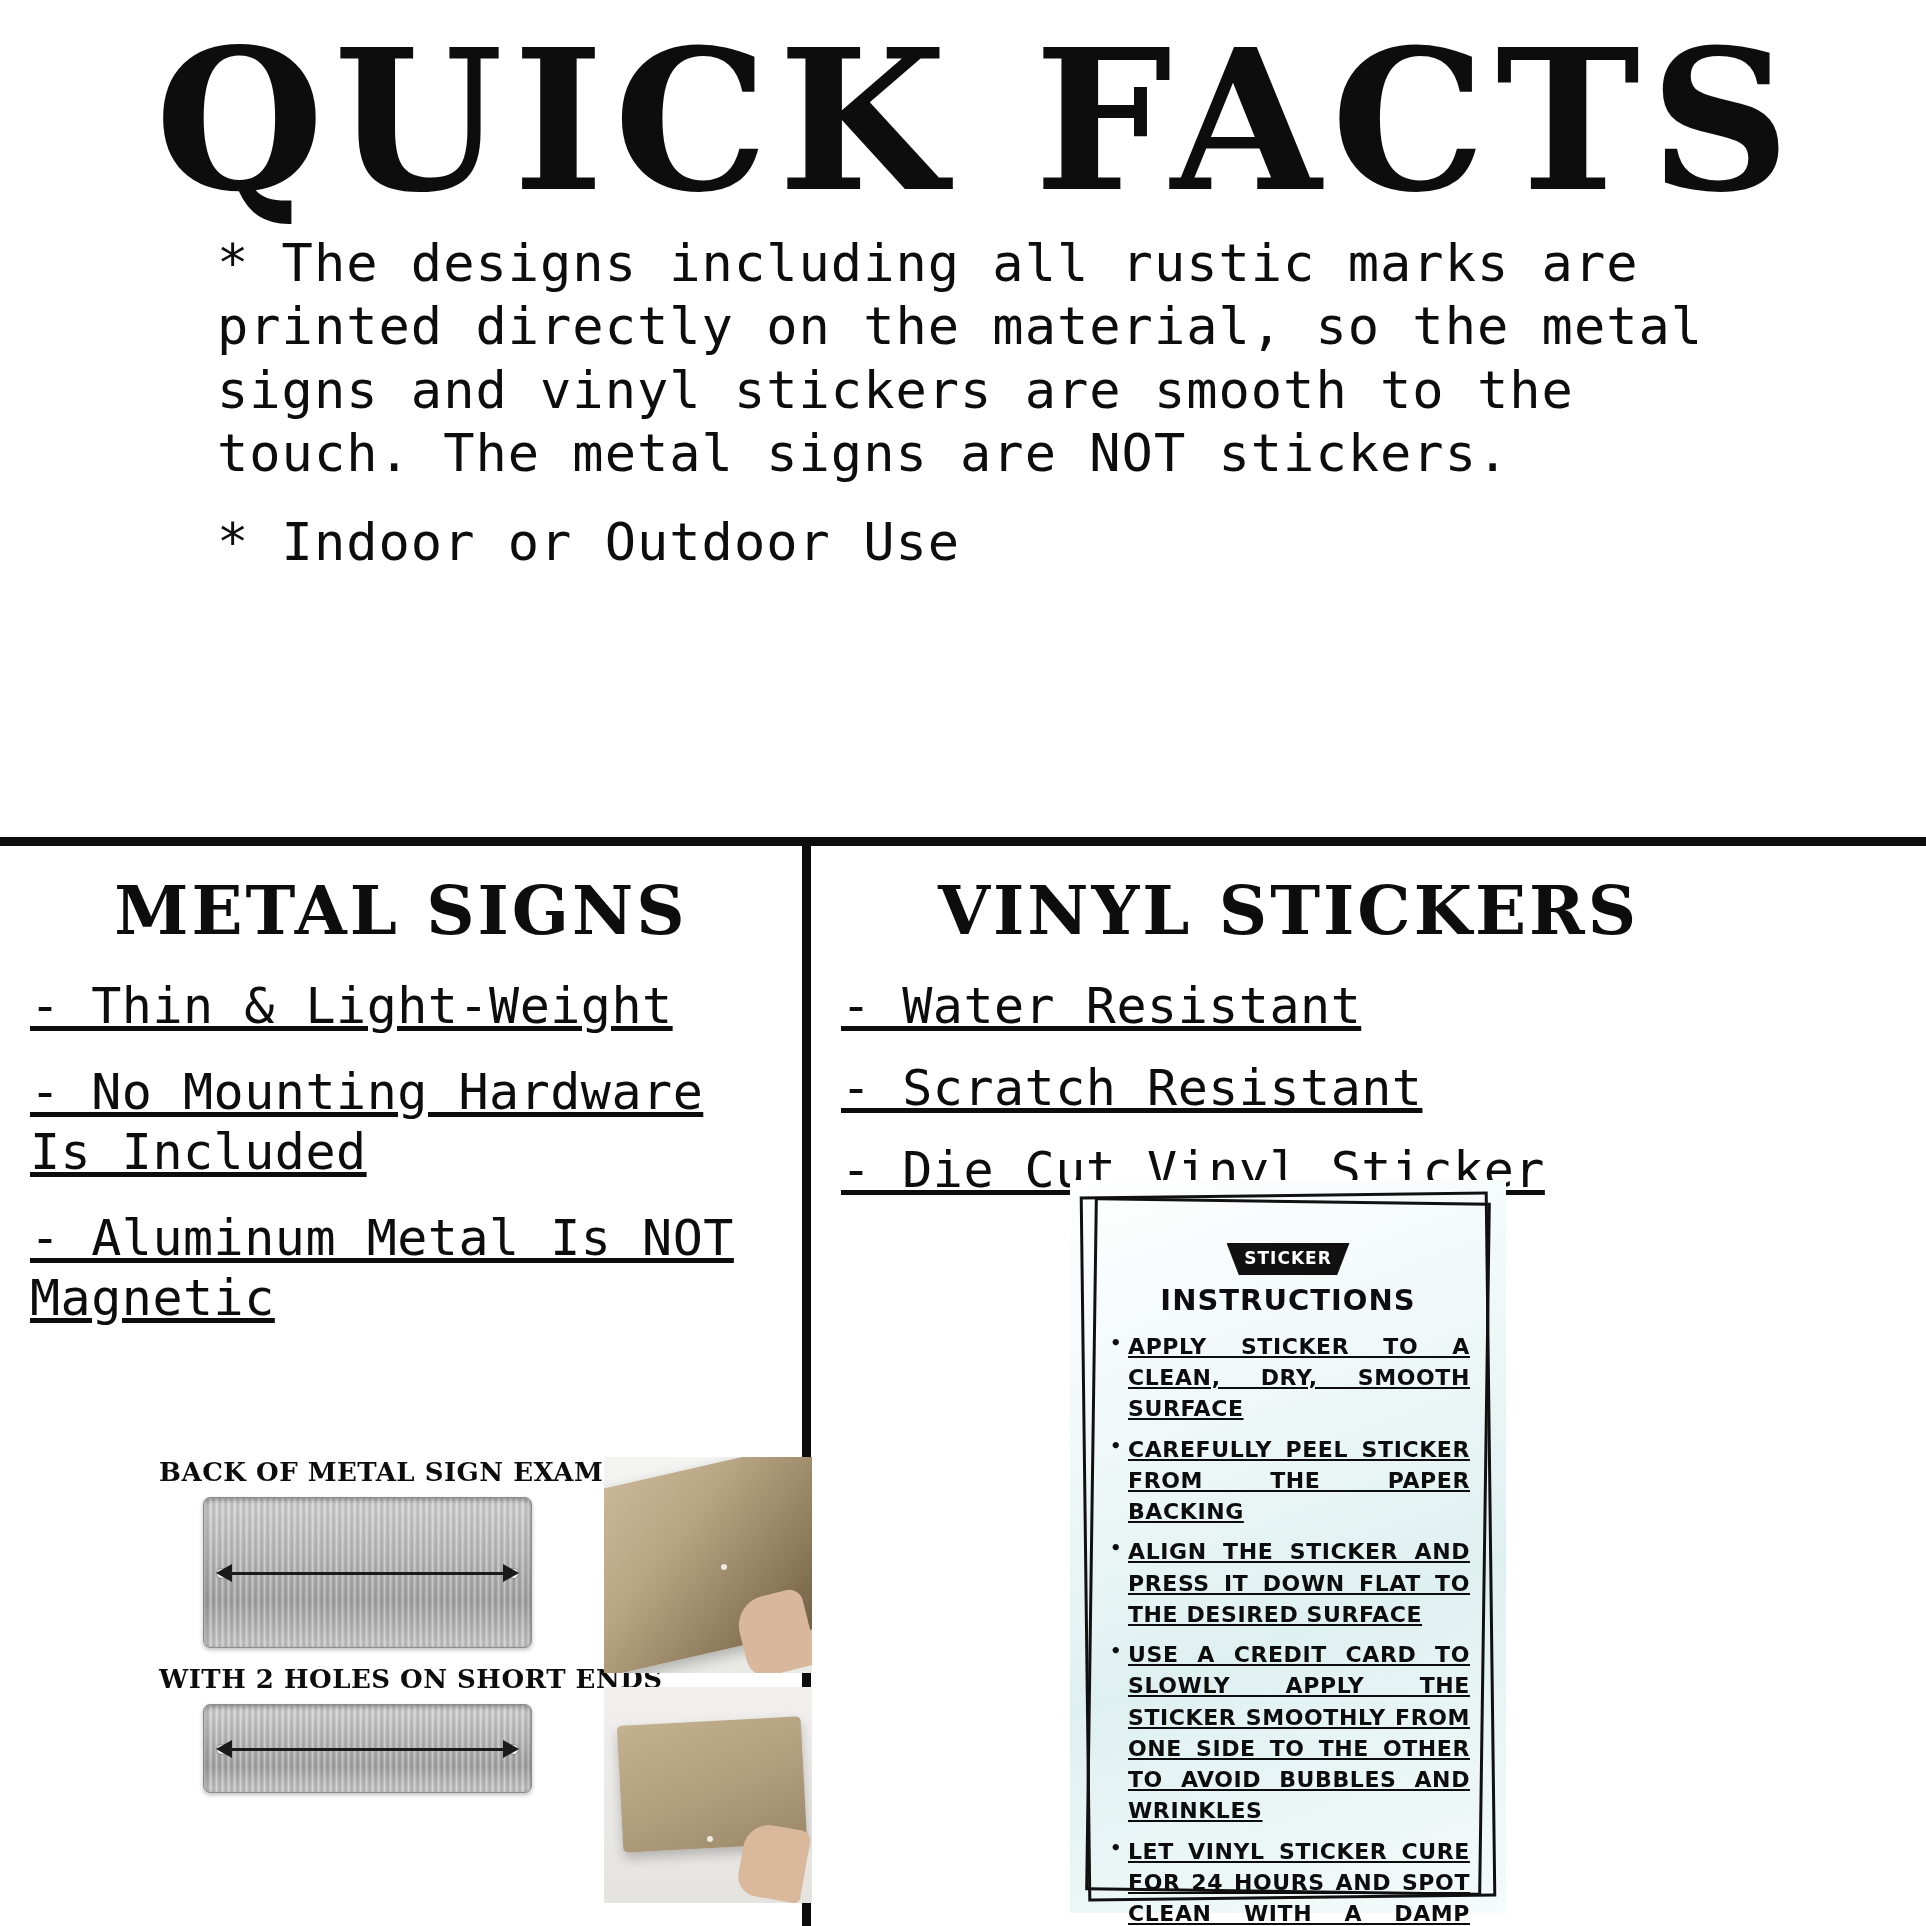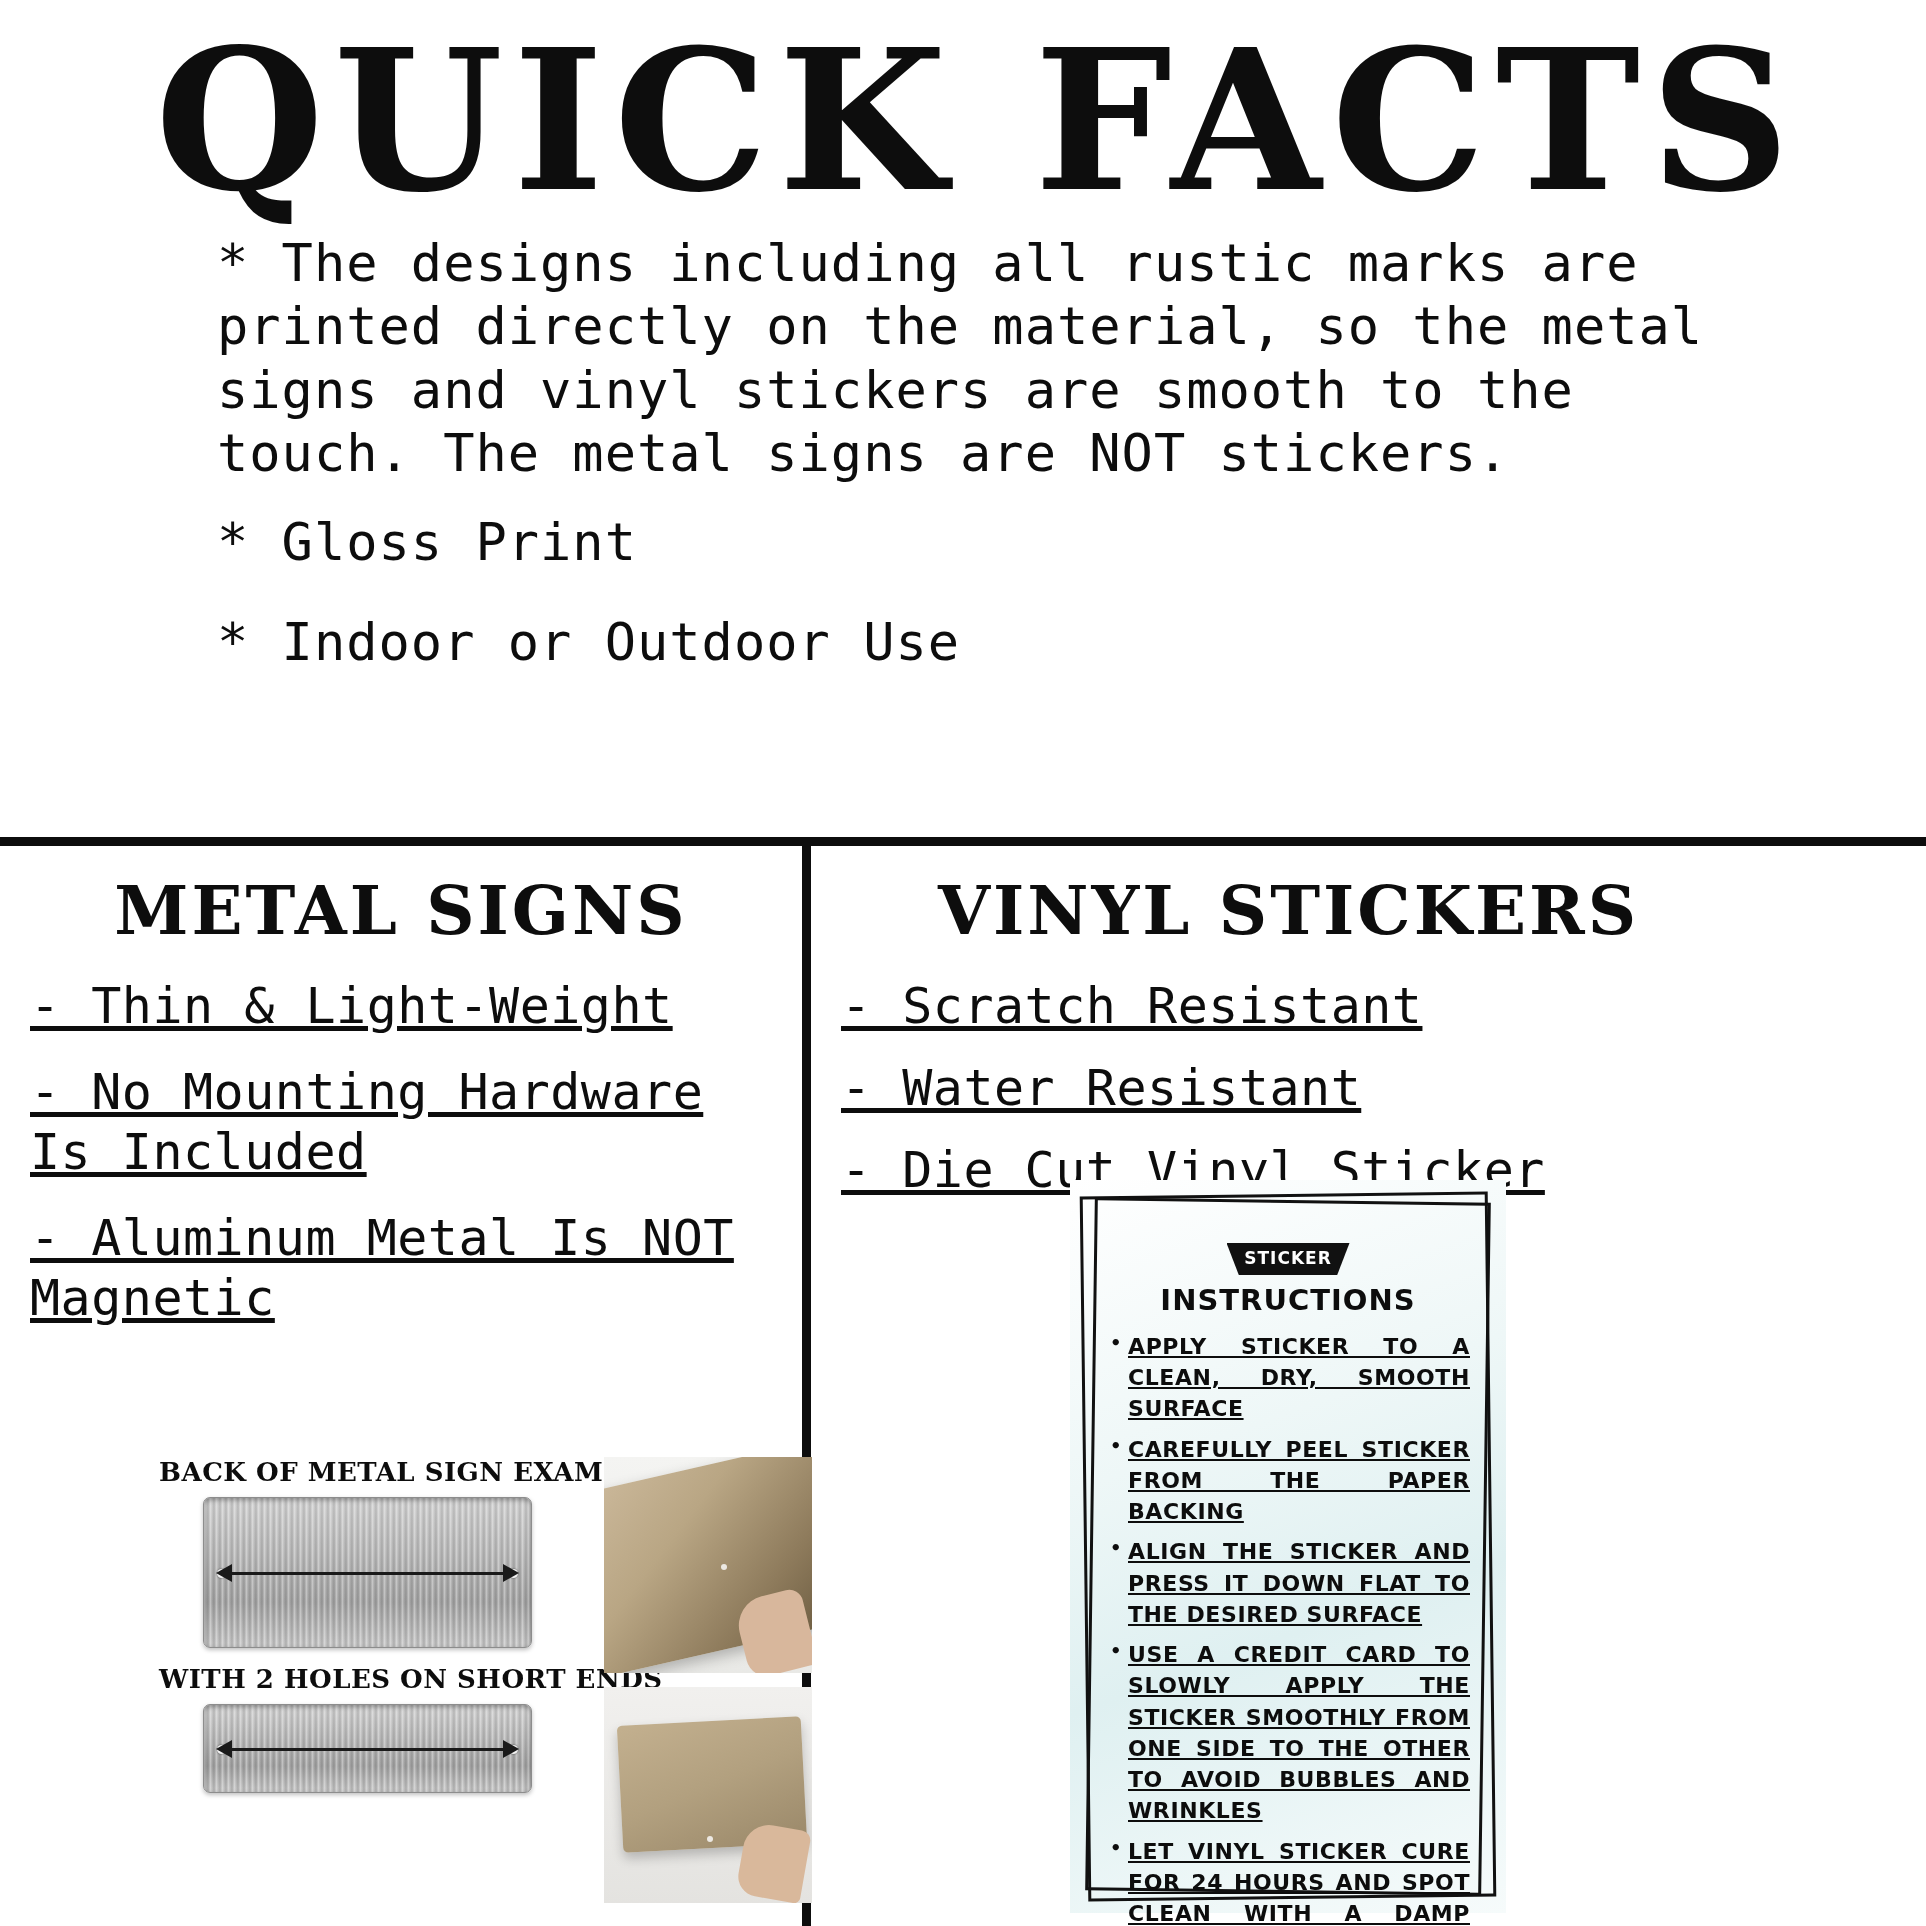--- a/index.html
+++ b/index.html
@@ -337,21 +337,20 @@
   }
 </style>
 </head>
 <body>
 
 <div class="page">
 
   <div class="top">
     <h1 class="title">QUICK FACTS</h1>
     <p class="fact">* The designs including all rustic marks are printed directly on the material, so the metal signs and vinyl stickers are smooth to the touch. The metal signs are NOT stickers.</p>
-    <p class="fact short">* Gloss Print</p>
     <p class="fact short">* Indoor or Outdoor Use</p>
   </div>
 
   <div class="hrule"></div>
 
   <div class="bottom">
 
     <div class="col col-left">
       <h2 class="col-title">METAL SIGNS</h2>
       <p class="bullet">- Thin &amp; Light-Weight</p>
@@ -386,22 +385,22 @@
             <span class="hand"></span>
           </div>
         </div>
       </div>
     </div>
 
     <div class="vrule"></div>
 
     <div class="col col-right">
       <h2 class="col-title">VINYL STICKERS</h2>
+      <p class="bullet tight">- Water Resistant</p>
       <p class="bullet tight">- Scratch Resistant</p>
-      <p class="bullet tight">- Water Resistant</p>
       <p class="bullet tight">- Die Cut Vinyl Sticker</p>
 
       <div class="sticker-card">
         <div class="sticker-frame"></div>
         <div class="sticker-frame2"></div>
         <div class="sticker-inner">
           <div class="sticker-tab">STICKER</div>
           <div class="sticker-heading">INSTRUCTIONS</div>
           <ul class="sticker-list">
             <li>APPLY STICKER TO A CLEAN, DRY, SMOOTH SURFACE</li>

